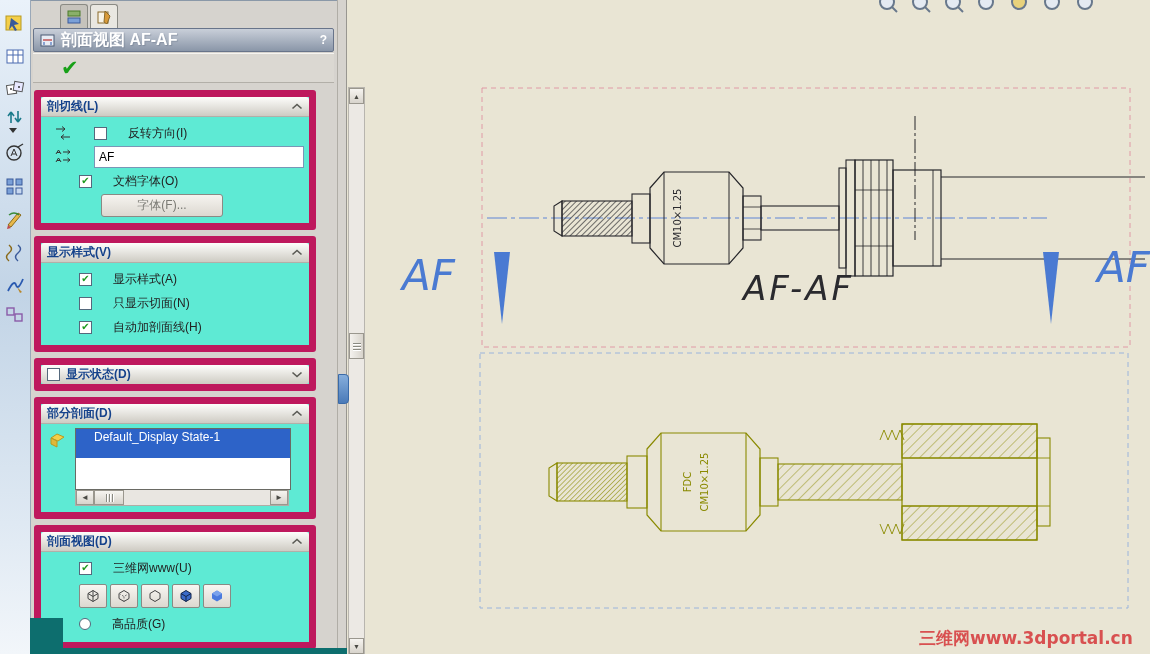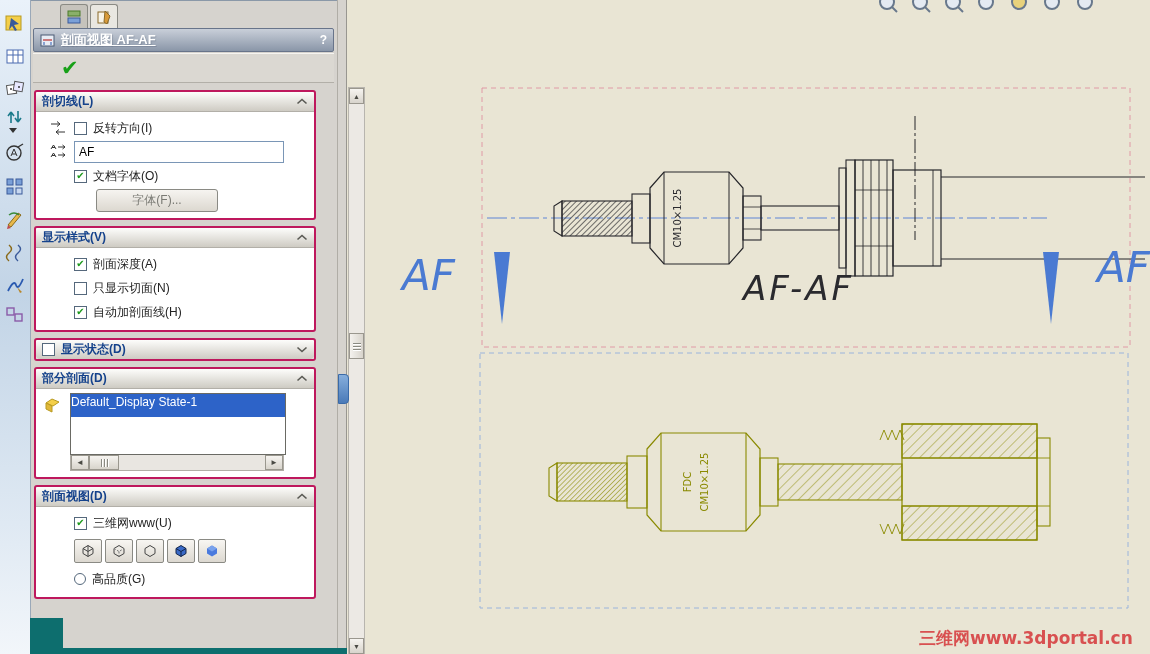--- a/index.html
+++ b/index.html
@@ -17,53 +17,53 @@
   
   .pm{position:absolute;left:30px;top:0;width:307px;height:654px;background:#d6d3ce;z-index:4;
     border-top:1px solid #8a98a8;}
   .pm-tabs{position:absolute;left:30px;top:3px;display:flex;gap:2px;}
   .pm-tab{width:26px;height:23px;border:1px solid #8a8a84;border-bottom:none;border-radius:3px 3px 0 0;
     background:#c6c3bc;display:flex;align-items:center;justify-content:center;}
   .pm-tab.active{background:#e9e7e1;}
   .pm-titlebar{position:absolute;left:3px;top:27px;width:301px;height:24px;
     background:linear-gradient(180deg,#c9cfd9,#8a96a8);border:1px solid #68748a;border-radius:2px;
     display:flex;align-items:center;color:#fff;font-weight:bold;padding:0 6px;box-sizing:border-box;gap:6px;}
-  .pm-title-text{flex:1;font-size:13px;text-shadow:1px 1px 1px #55607455;text-decoration:underline;}
+  .pm-title-text{flex:1;font-size:16px;text-shadow:1px 1px 1px #55607455;}
   .pm-help{color:#fff;font-weight:bold;cursor:default;}
   .pm-okrow{position:absolute;left:3px;top:52px;width:301px;height:30px;background:#dbd8d2;
     border-bottom:1px solid #b2afa8;box-shadow:0 1px 0 #f6f4f0 inset;display:flex;align-items:center;padding-left:28px;box-sizing:border-box;}
   .ok-check{color:#17a017;font-size:21px;font-weight:bold;line-height:1;}
   .pm-content{position:absolute;left:2px;top:86px;width:286px;height:568px;overflow:hidden;}
 
-  .pm-group{margin:3px 2px 6px 2px;border:2px solid #be185d;border-radius:3px;background:#ffffff;}
+  .pm-group{margin:3px 2px 6px 2px;border:7px solid #be185d;border-radius:3px;background:#5eead4;}
   .pm-group-header{height:19px;background:linear-gradient(180deg,#fdfdfb,#cecbc3);
     color:#15428b;font-weight:bold;display:flex;align-items:center;padding:0 6px;gap:6px;
     border-bottom:1px solid #b2afa8;border-radius:3px 3px 0 0;}
   .gh-label{flex:1;}
   .chev{flex:none;}
   .chev.down{transform:rotate(180deg);}
   .pm-group-body{padding:4px 4px 6px 4px;}
 
-  .prow{display:flex;align-items:center;gap:6px;min-height:24px;padding-left:8px;}
+  .prow{display:flex;align-items:center;gap:21px;min-height:24px;padding-left:8px;}
   .prow.indent{padding-left:34px;}
   .mini-icon{width:20px;height:20px;flex:none;display:flex;align-items:center;justify-content:center;}
   .cb{width:13px;height:13px;background:#fff;border:1px solid #55687c;flex:none;
     display:inline-flex;align-items:center;justify-content:center;box-sizing:border-box;}
   .cb .mark{font-size:10px;font-weight:bold;color:#1d9a1d;line-height:1;}
   .radio{width:12px;height:12px;border-radius:50%;background:#fff;border:1px solid #55687c;flex:none;box-sizing:border-box;}
   .txt{width:210px;height:22px;border:1px solid #7a96b6;background:#fff;font:12px "Liberation Sans",sans-serif;
     padding:0 4px;box-sizing:border-box;}
   .btn{width:122px;height:23px;border:1px solid #8a8a84;border-radius:3px;
     background:linear-gradient(180deg,#f6f4f0,#dcd8d0);font:12px "Liberation Sans",sans-serif;}
   .btn.disabled{color:#7a7a74;}
 
   .ds-body{position:relative;padding:4px 4px 6px 4px;}
   .ds-icon{position:absolute;left:8px;top:8px;}
   .listbox{margin-left:30px;width:214px;height:60px;background:#fff;border:1px solid #6a6a64;overflow:hidden;}
-  .list-item{height:23px;line-height:17px;padding:0 0;white-space:nowrap;}
+  .list-item{height:29px;line-height:17px;padding:0 18px;white-space:nowrap;}
   .list-item.selected{background:#2d63c8;color:#fff;}
   .hscroll{margin-left:30px;width:214px;height:16px;background:#e9e6e1;border:1px solid #b0ada6;border-top:none;
     display:flex;align-items:stretch;box-sizing:border-box;}
   .hs-btn{width:16px;background:linear-gradient(180deg,#f6f4f0,#d8d4cc);border:1px solid #9a978e;
     font-size:8px;display:flex;align-items:center;justify-content:center;color:#4a4a44;flex:none;}
   .hs-track{flex:1;}
   .hs-thumb{width:28px;background:linear-gradient(180deg,#f6f4f0,#d8d4cc);border:1px solid #9a978e;
     display:flex;align-items:center;justify-content:center;gap:2px;flex:none;}
   .grip{width:1px;height:8px;background:#8a8a82;box-shadow:1px 0 0 #fff;}
 
@@ -367,21 +367,21 @@
           <span class="gh-label">显示样式(V)</span>
           <svg class="chev" width="12" height="7" viewBox="0 0 12 7">
               <path d="M1.5,5.5 L6,1.5 L10.5,5.5" fill="none" stroke="#5a5a54" stroke-width="1.6"></path>
             </svg>
         </div>
         <div class="pm-group-body">
           <div class="prow indent">
             <span class="cb">
                 <span class="mark">✔</span>
               </span>
-            <span>剖面深度(A)</span>
+            <span>显示样式(A)</span>
           </div>
           <div class="prow indent">
             <span class="cb"></span>
             <span>只显示切面(N)</span>
           </div>
           <div class="prow indent">
             <span class="cb">
                 <span class="mark">✔</span>
               </span>
             <span>自动加剖面线(H)</span>

